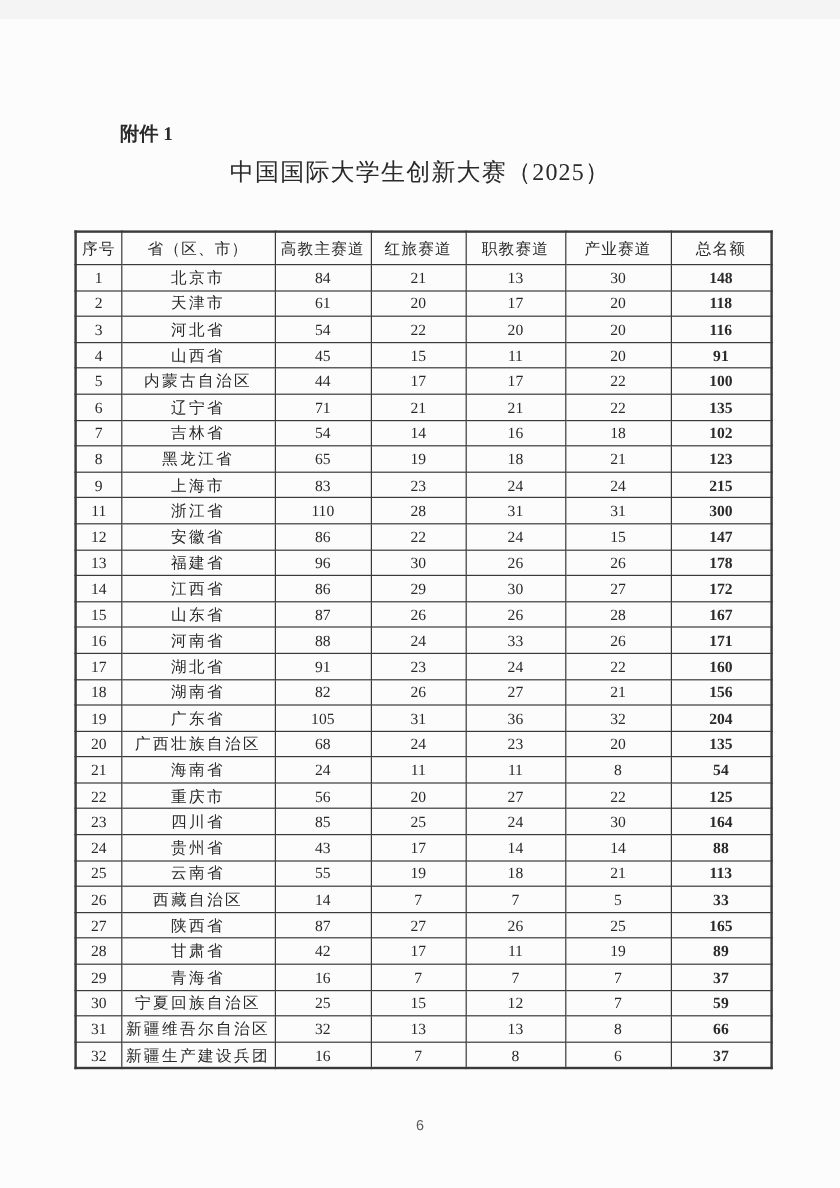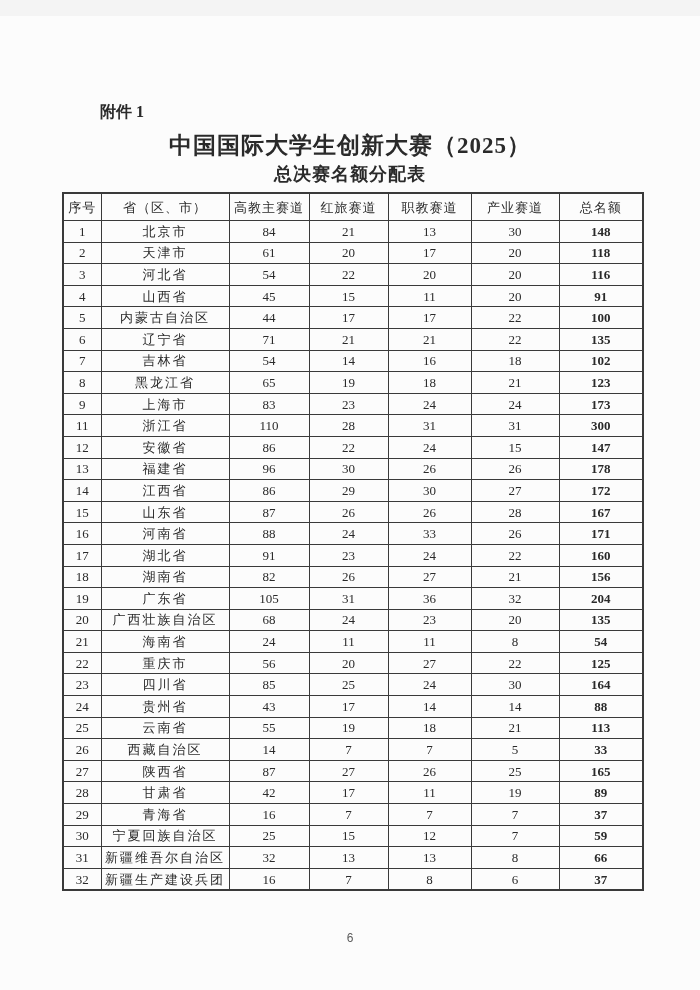--- a/index.html
+++ b/index.html
@@ -23,22 +23,22 @@
     top: 86px;
     font-size: 16px;
     font-weight: bold;
   }
   .title {
     position: absolute;
     left: 0;
     top: 114px;
     width: 100%;
     text-align: center;
-    font-size: 23px;
-    font-weight: bold;
+    font-size: 20px;
+    font-weight: normal;
     margin: 0;
     letter-spacing: 1px;
   }
   .subtitle {
     position: absolute;
     left: 0;
     top: 146px;
     width: 100%;
     text-align: center;
     font-size: 18px;
@@ -97,21 +97,20 @@
 </style>
 </head>
 <body>
 
 <div class="page">
 
   <div class="attachment">附件 1</div>
 
   <h1 class="title">中国国际大学生创新大赛（2025）</h1>
 
-  <h2 class="subtitle">总决赛名额分配表</h2>
 
   <table class="quota-table">
     <colgroup id="quota-colgroup">
         <col style="width: 38px;">
         <col style="width: 128px;">
         <col style="width: 80px;">
         <col style="width: 79px;">
         <col style="width: 83px;">
         <col style="width: 88px;">
         <col style="width: 84px;">
@@ -200,21 +199,21 @@
           <td>21</td>
           <td class="bold">123</td>
         </tr>
         <tr>
           <td>9</td>
           <td class="cell-province">上海市</td>
           <td>83</td>
           <td>23</td>
           <td>24</td>
           <td>24</td>
-          <td class="bold">173</td>
+          <td class="bold">215</td>
         </tr>
         <tr>
           <td>11</td>
           <td class="cell-province">浙江省</td>
           <td>110</td>
           <td>28</td>
           <td>31</td>
           <td>31</td>
           <td class="bold">300</td>
         </tr>

